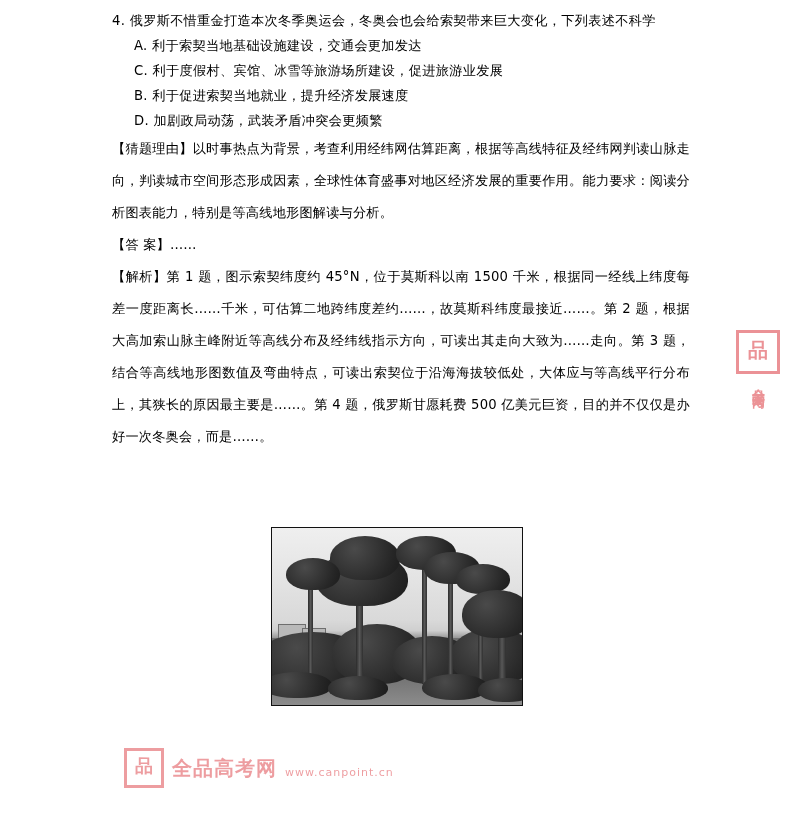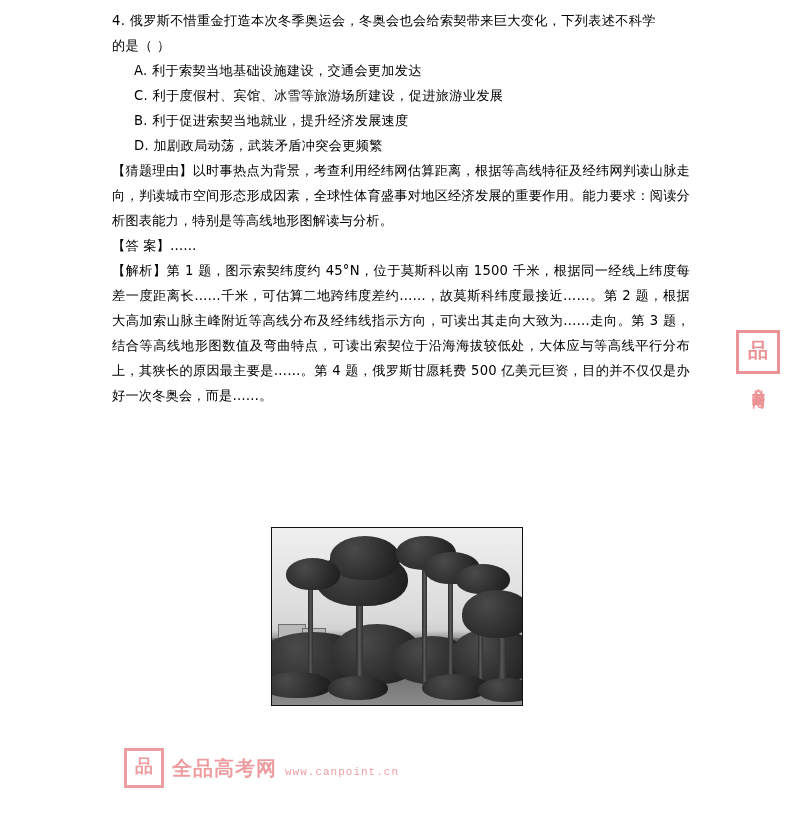--- a/index.html
+++ b/index.html
@@ -34,21 +34,21 @@
     padding-left: 22px;
     letter-spacing: 0.3px;
   }
   .q-head {
     font-size: 13.2px;
     line-height: 25px;
     letter-spacing: 0.3px;
   }
   .para {
     font-size: 13.2px;
-    line-height: 25px;
+    line-height: 32px;
     letter-spacing: 0.2px;
     text-align: justify;
   }
   .gap-md { height: 22px; }
   .stars {
     color: #e8232a;
     letter-spacing: 1px;
     font-size: 14px;
   }
   .para-indent { text-indent: 28px; }
@@ -152,32 +152,30 @@
     color: #d9282f;
     font-size: 20px;
     font-weight: bold;
     letter-spacing: 1px;
   }
   .wm-bottom .wm-url {
     color: #d9282f;
     font-size: 11px;
     letter-spacing: 1px;
     transform: translateY(4px);
-    font-family: Liberation Mono, monospace;
   }
 </style>
 </head>
 <body>
 
 <div class="page">
 
   <div class="content">
 
     <div class="q-head">4. 俄罗斯不惜重金打造本次冬季奥运会，冬奥会也会给索契带来巨大变化，下列表述不科学</div>
-    <div class="q-head">的是（        ）</div>
 
     <div class="opt">A. 利于索契当地基础设施建设，交通会更加发达</div>
     <div class="opt">C. 利于度假村、宾馆、冰雪等旅游场所建设，促进旅游业发展</div>
     <div class="opt">B. 利于促进索契当地就业，提升经济发展速度</div>
     <div class="opt">D. 加剧政局动荡，武装矛盾冲突会更频繁</div>
 
     <div class="para"><span>【猜题理由】</span><span>以时事热点为背景，考查利用经纬网估算距离，根据等高线特征及经纬网判读山脉走向，判读城市空间形态形成因素，全球性体育盛事对地区经济发展的重要作用。能力要求：阅读分析图表能力，特别是等高线地形图解读与分析。</span></div>
 
 
     <div class="para"><span>【答 案】</span><span>……</span></div>

